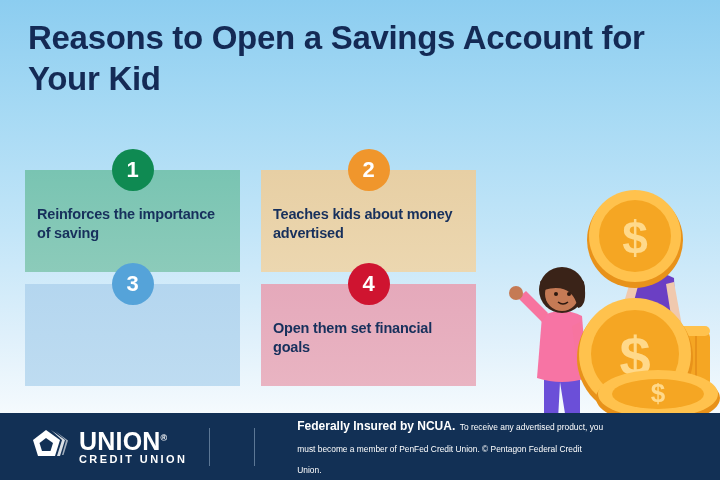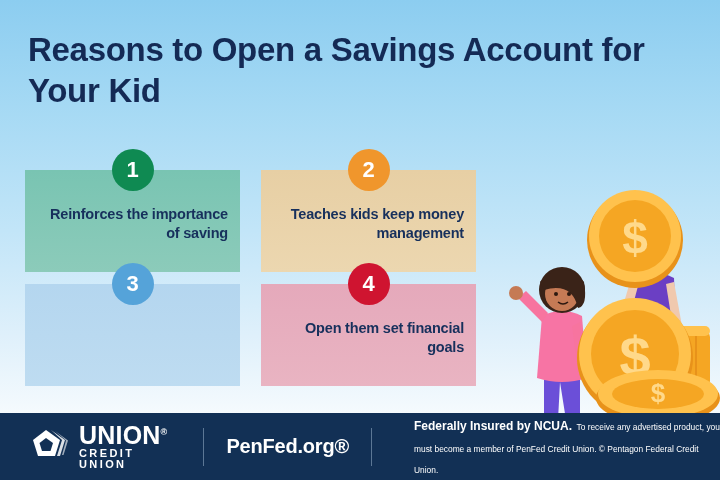--- a/index.html
+++ b/index.html
@@ -13,21 +13,21 @@
     height: 480px;
     overflow: hidden;
     font-family: "Liberation Sans", sans-serif;
     background: linear-gradient(180deg, #8ccdf0 0%, #a5d9f4 22%, #c2e5f8 48%, #dff0fb 70%, #f2f9fd 84%, #ffffff 92%);
   }
 
   
   .header {
     position: absolute;
     left: 28px;
-    top: 30px;
+    top: 18px;
     width: 680px;
     z-index: 6;
   }
   .title {
     margin: 0;
     font-size: 33px;
     line-height: 1.24;
     font-weight: bold;
     color: #142a55;
     letter-spacing: -0.3px;
@@ -59,21 +59,21 @@
     position: relative;
     width: 215px;
     height: 102px;
     box-sizing: border-box;
     display: flex;
     align-items: center;
     justify-content: center;
     padding: 16px 12px 10px 12px;
   }
   .card-text {
-    text-align: right;
+    text-align: left;
     font-size: 14.5px;
     line-height: 1.32;
     font-weight: bold;
     color: #17305c;
     letter-spacing: -0.2px;
   }
   .badge {
     position: absolute;
     top: -21px;
     left: 50%;
@@ -268,21 +268,21 @@
   </div>
 
   <div class="grid">
     <div class="grid-row">
       <div class="card card1">
         <div class="badge b1">1</div>
         <div class="card-text">Reinforces the importance of saving</div>
       </div>
       <div class="card card2">
         <div class="badge b2">2</div>
-        <div class="card-text">Teaches kids keep money management</div>
+        <div class="card-text">Teaches kids about money advertised</div>
       </div>
     </div>
     <div class="grid-row">
       <div class="card card3">
         <div class="badge b3">3</div>
       </div>
       <div class="card card4">
         <div class="badge b4">4</div>
         <div class="card-text">Open them set financial goals</div>
       </div>
@@ -299,21 +299,20 @@
           <path d="M23 3 L36 12.5 L31.5 27 L30 27 L34 12.5 Z" fill="#ffffff" opacity="0.6"></path>
         </svg>
       </span>
       <span class="logo-words">
         <span class="logo-penfed"><span>UNION</span><span class="logo-reg">®</span></span>
         <span class="logo-cu">CREDIT UNION</span>
       </span>
 
       <span class="divider"></span>
 
-      <span class="site">PenFed.org®</span>
 
       <span class="divider"></span>
 
       <span class="legal">
         <span class="legal-strong">Federally Insured by NCUA.</span>
         <span class="legal-small">To receive any advertised product, you must become a member of PenFed Credit Union. © Pentagon Federal Credit Union.</span>
       </span>
     </div>
   </div>
 

